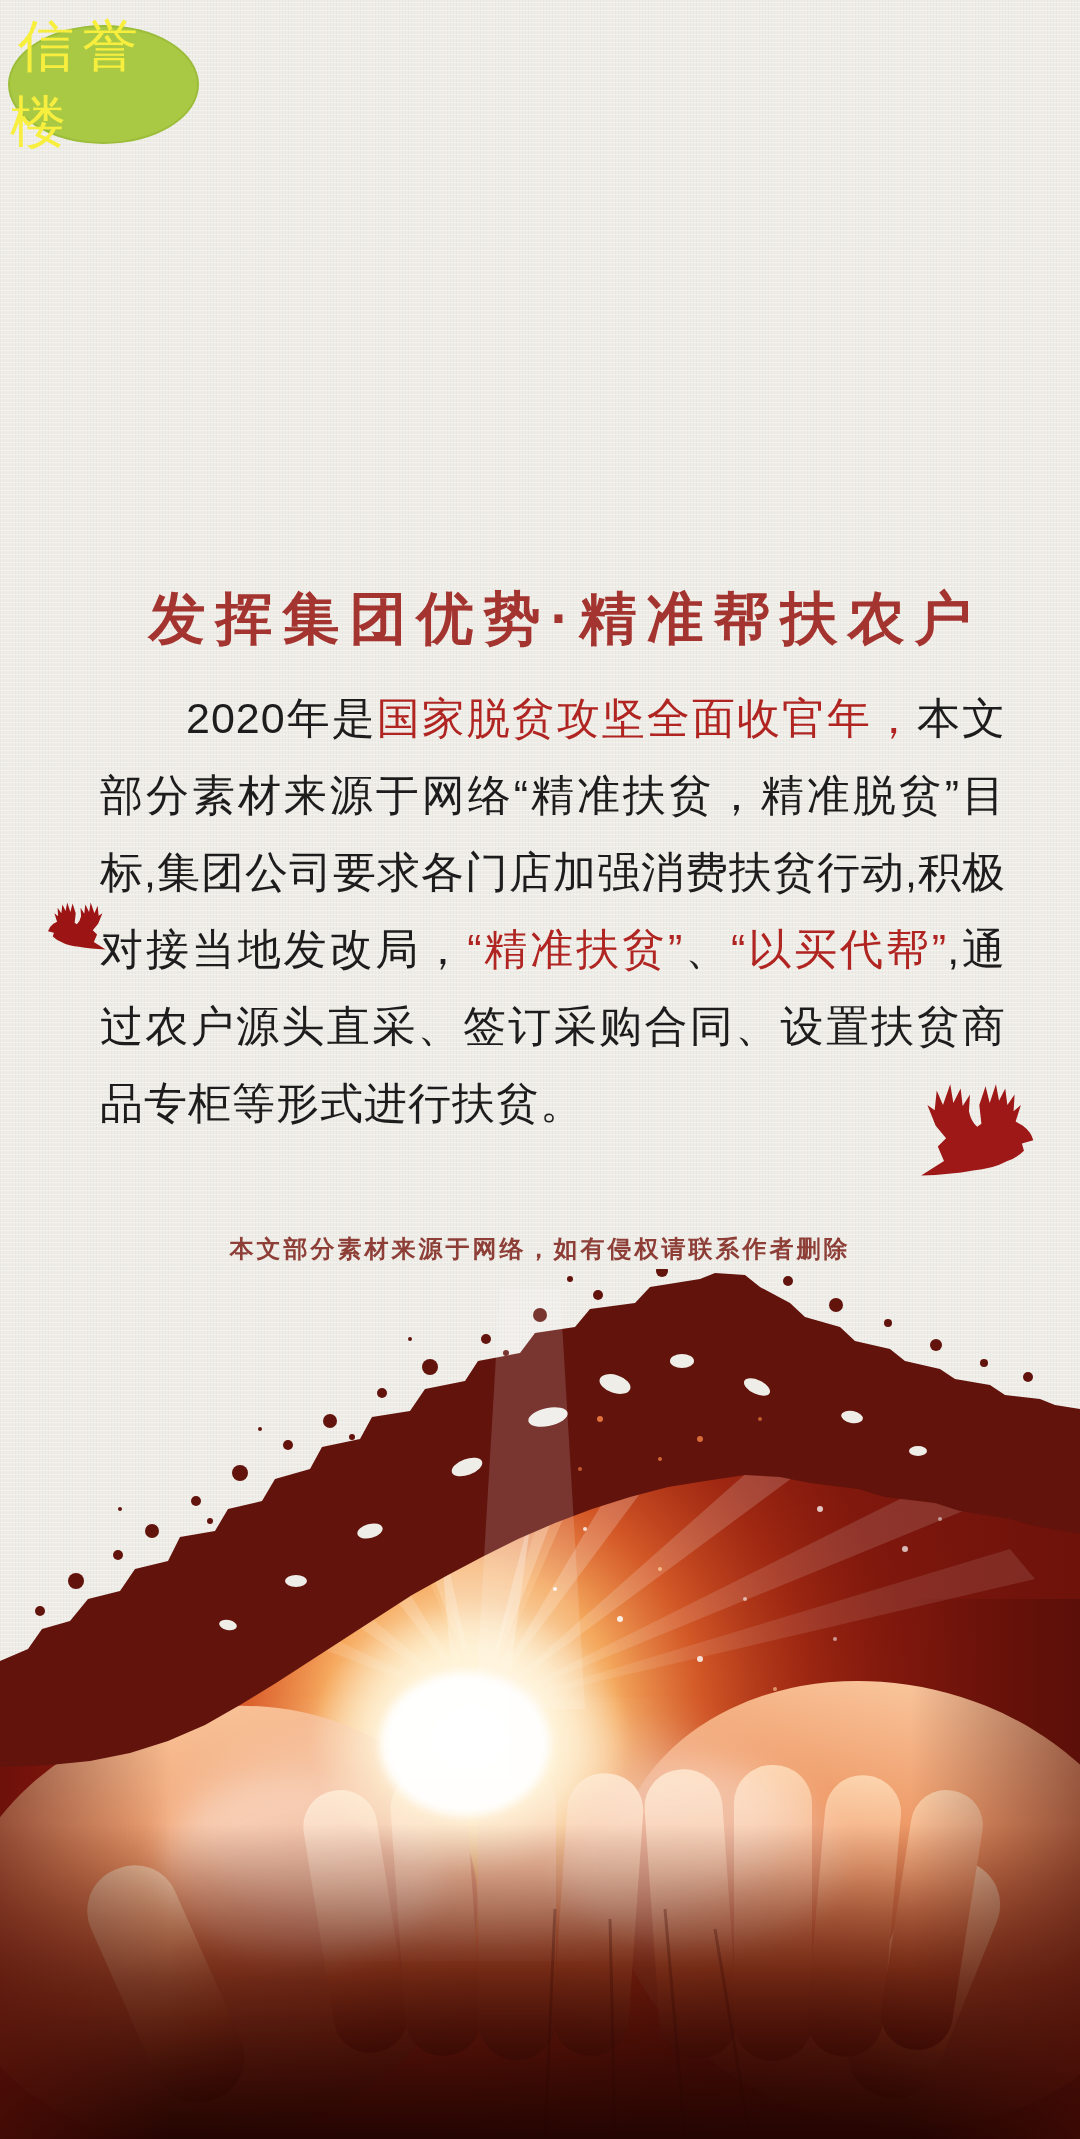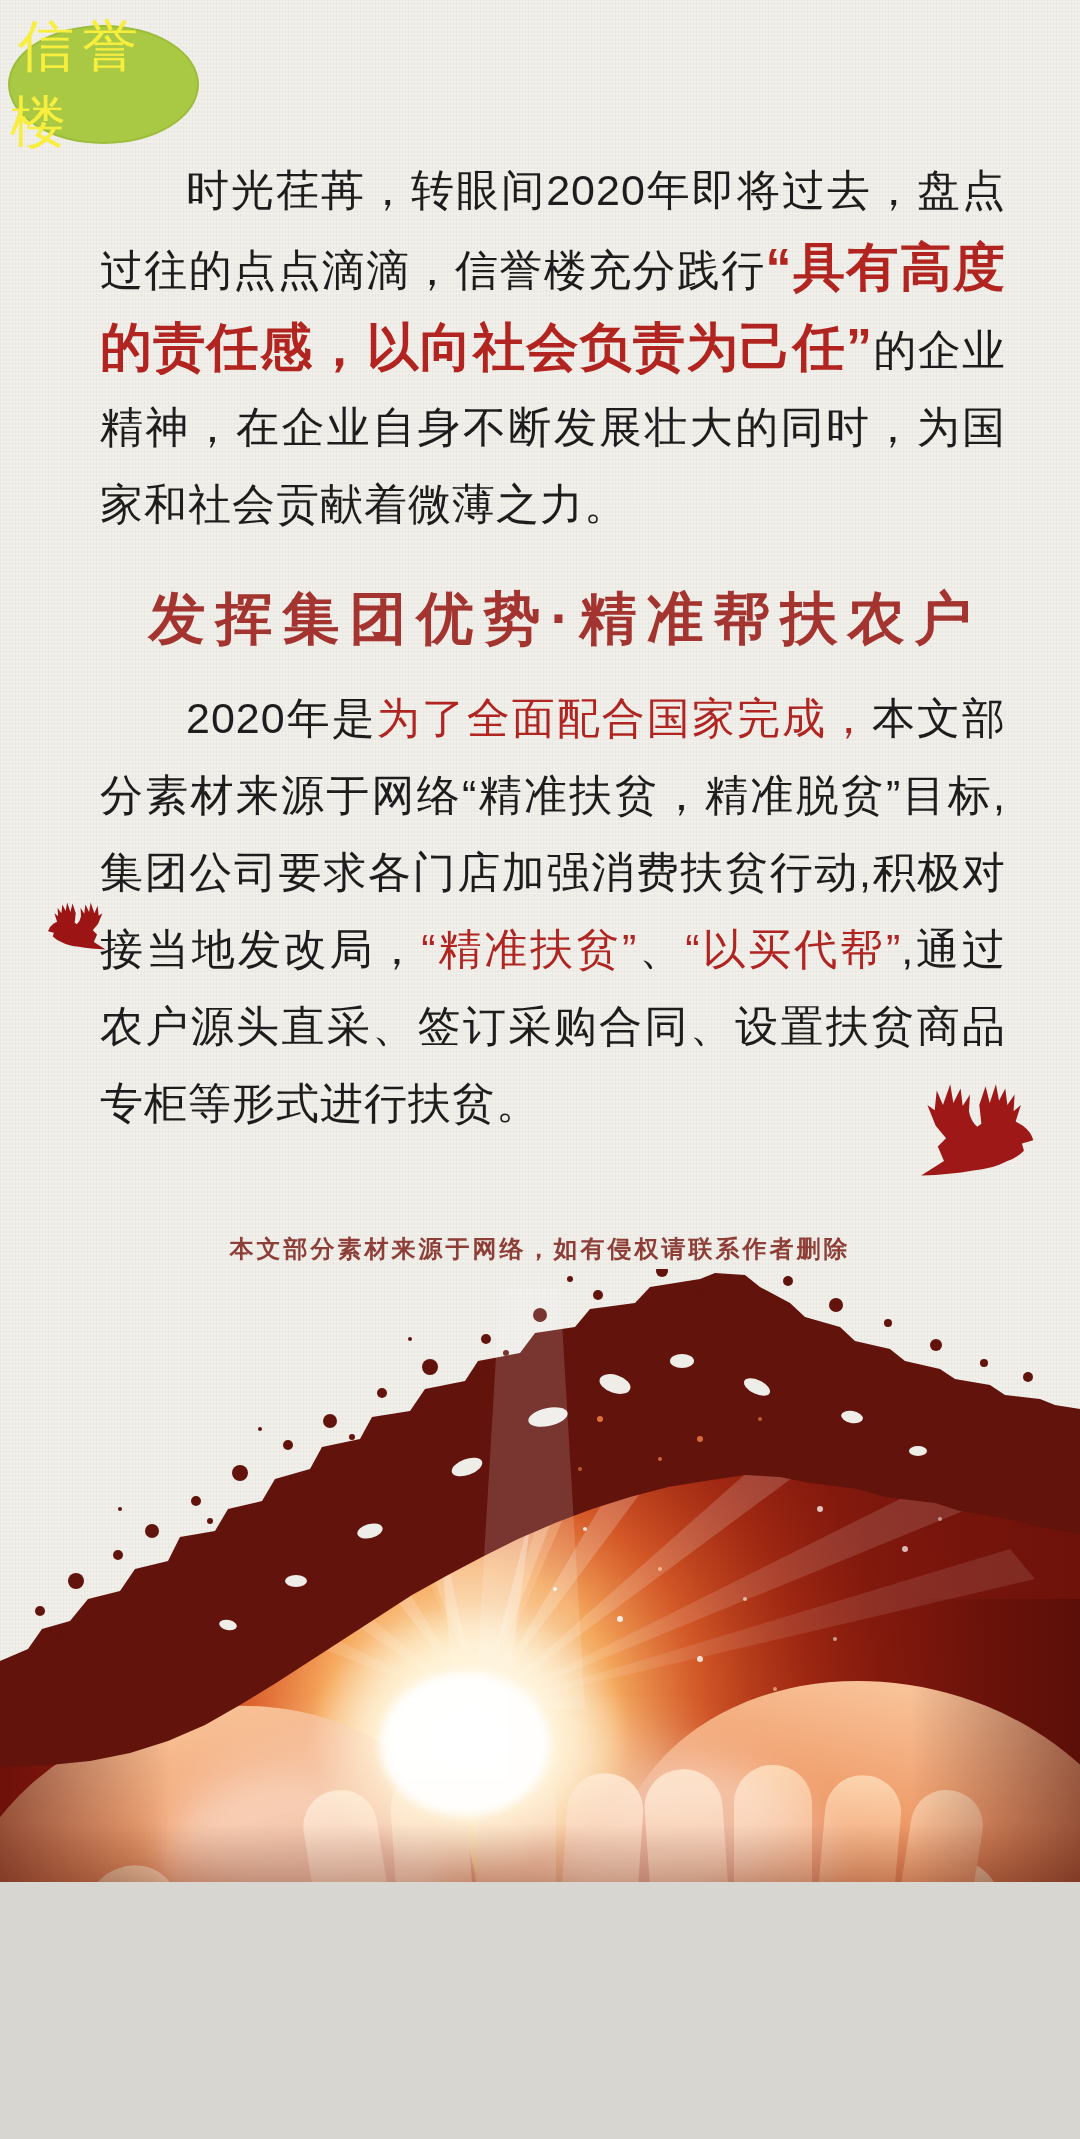--- a/index.html
+++ b/index.html
@@ -1,17 +1,17 @@
 <!DOCTYPE html>
 <html><head>
 <meta charset="utf-8">
 <style>
   html,body{margin:0;padding:0;background:#d8d6d0;}
   .poster{
-    position:relative;width:1080px;height:1882px;overflow:hidden;
+    position:relative;width:1080px;height:2139px;overflow:hidden;
     background-color:#efede8;
     background-image:
       repeating-linear-gradient(0deg, rgba(255,255,255,.35) 0 1px, rgba(0,0,0,0) 1px 4px),
       repeating-linear-gradient(90deg, rgba(198,192,180,.14) 0 1px, rgba(0,0,0,0) 1px 3px);
     font-family:"Liberation Sans", sans-serif;
   }
   
   .logo{
     position:absolute;left:8px;top:25px;width:187px;height:115px;
     background:#a9c944;border:2px solid #9cbd39;border-radius:50%;
@@ -49,25 +49,24 @@
 </style>
 </head>
 <body>
 
 <div class="poster">
 
   <div class="logo">
     <span>信誉楼</span>
   </div>
 
-  <div class="para p1"><span>时光荏苒，转眼间2020年即将过去，盘点过往的点点滴滴，信誉楼充分践行</span><span class="red-big">“具有高度的责任感，以向社会负责为己任”</span><span>的企业精神，在企业自身不断发展壮大的同时，为国家和社会贡献着微薄之力。</span></div>
 
   <div class="heading">发挥集团优势·精准帮扶农户</div>
 
-  <div class="para p2"><span>2020年是</span><span class="red-inline">为了全面配合国家完成，</span><span>本文部分素材来源于网络“精准扶贫，精准脱贫”目标,集团公司要求各门店加强消费扶贫行动,积极对接当地发改局，</span><span class="red-inline">“精准扶贫”</span><span>、</span><span class="red-inline">“以买代帮”</span><span>,通过农户源头直采、签订采购合同、设置扶贫商品专柜等形式进行扶贫。</span></div>
+  <div class="para p2"><span>2020年是</span><span class="red-inline">国家脱贫攻坚全面收官年，</span><span>本文部分素材来源于网络“精准扶贫，精准脱贫”目标,集团公司要求各门店加强消费扶贫行动,积极对接当地发改局，</span><span class="red-inline">“精准扶贫”</span><span>、</span><span class="red-inline">“以买代帮”</span><span>,通过农户源头直采、签订采购合同、设置扶贫商品专柜等形式进行扶贫。</span></div>
 
   <svg class="dove-small" viewBox="0 0 120 104">
     <g transform="scale(-1,1) translate(-120,0)">
       <path fill="#9c1514" d="M12 94 L34 80 L28 66 L36 58 L26 46 L18 26 L25 31 L27 12 L33 26 L40 6 L43 24 L50 10 L52 27 L59 16 L58 32 Q60 42 66 47 L70 44 L68 26 L74 8 L78 24 L84 6 L87 22 L93 10 L95 26 L102 16 L101 32 L108 26 L103 42 L110 46 Q118 52 120 60 L109 63 L111 70 Q104 77 95 80 Q80 88 62 89 Q40 93 12 94 Z"></path>
     </g>
   </svg>
 
   <svg class="dove-large" viewBox="0 0 120 104">
     <path fill="#9e1817" d="M12 94 L34 80 L28 66 L36 58 L26 46 L18 26 L25 31 L27 12 L33 26 L40 6 L43 24 L50 10 L52 27 L59 16 L58 32 Q60 42 66 47 L70 44 L68 26 L74 8 L78 24 L84 6 L87 22 L93 10 L95 26 L102 16 L101 32 L108 26 L103 42 L110 46 Q118 52 120 60 L109 63 L111 70 Q104 77 95 80 Q80 88 62 89 Q40 93 12 94 Z"></path>
   </svg>

